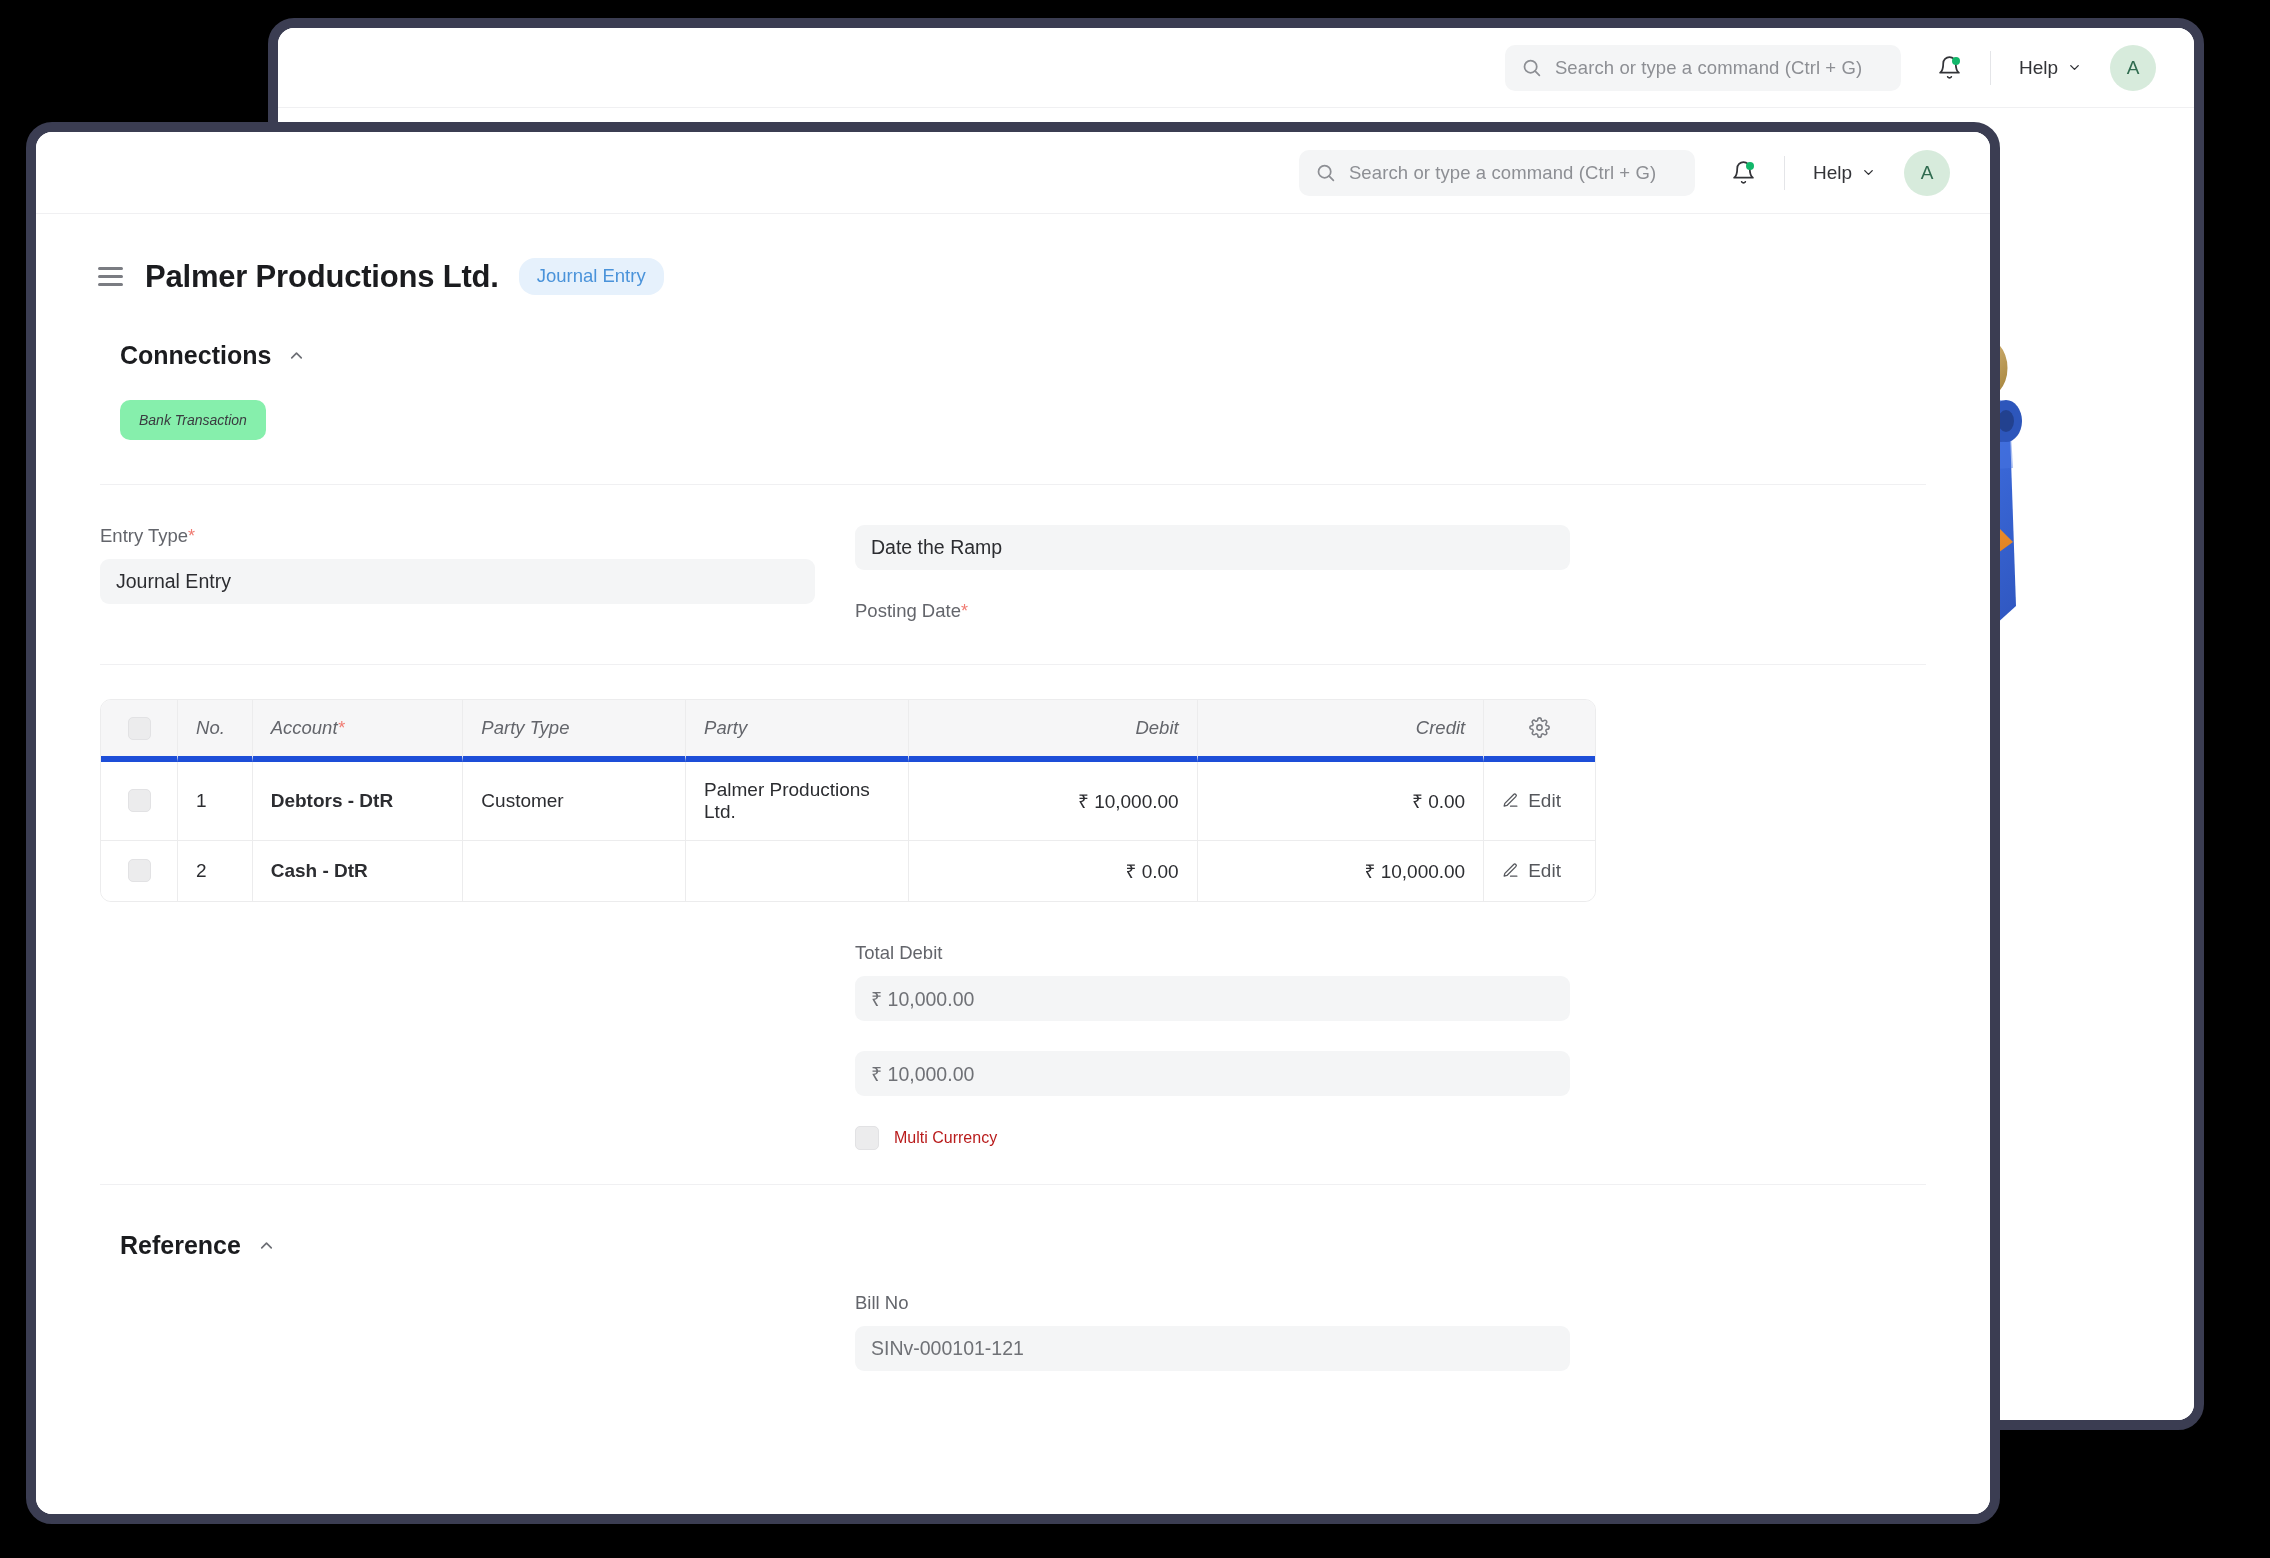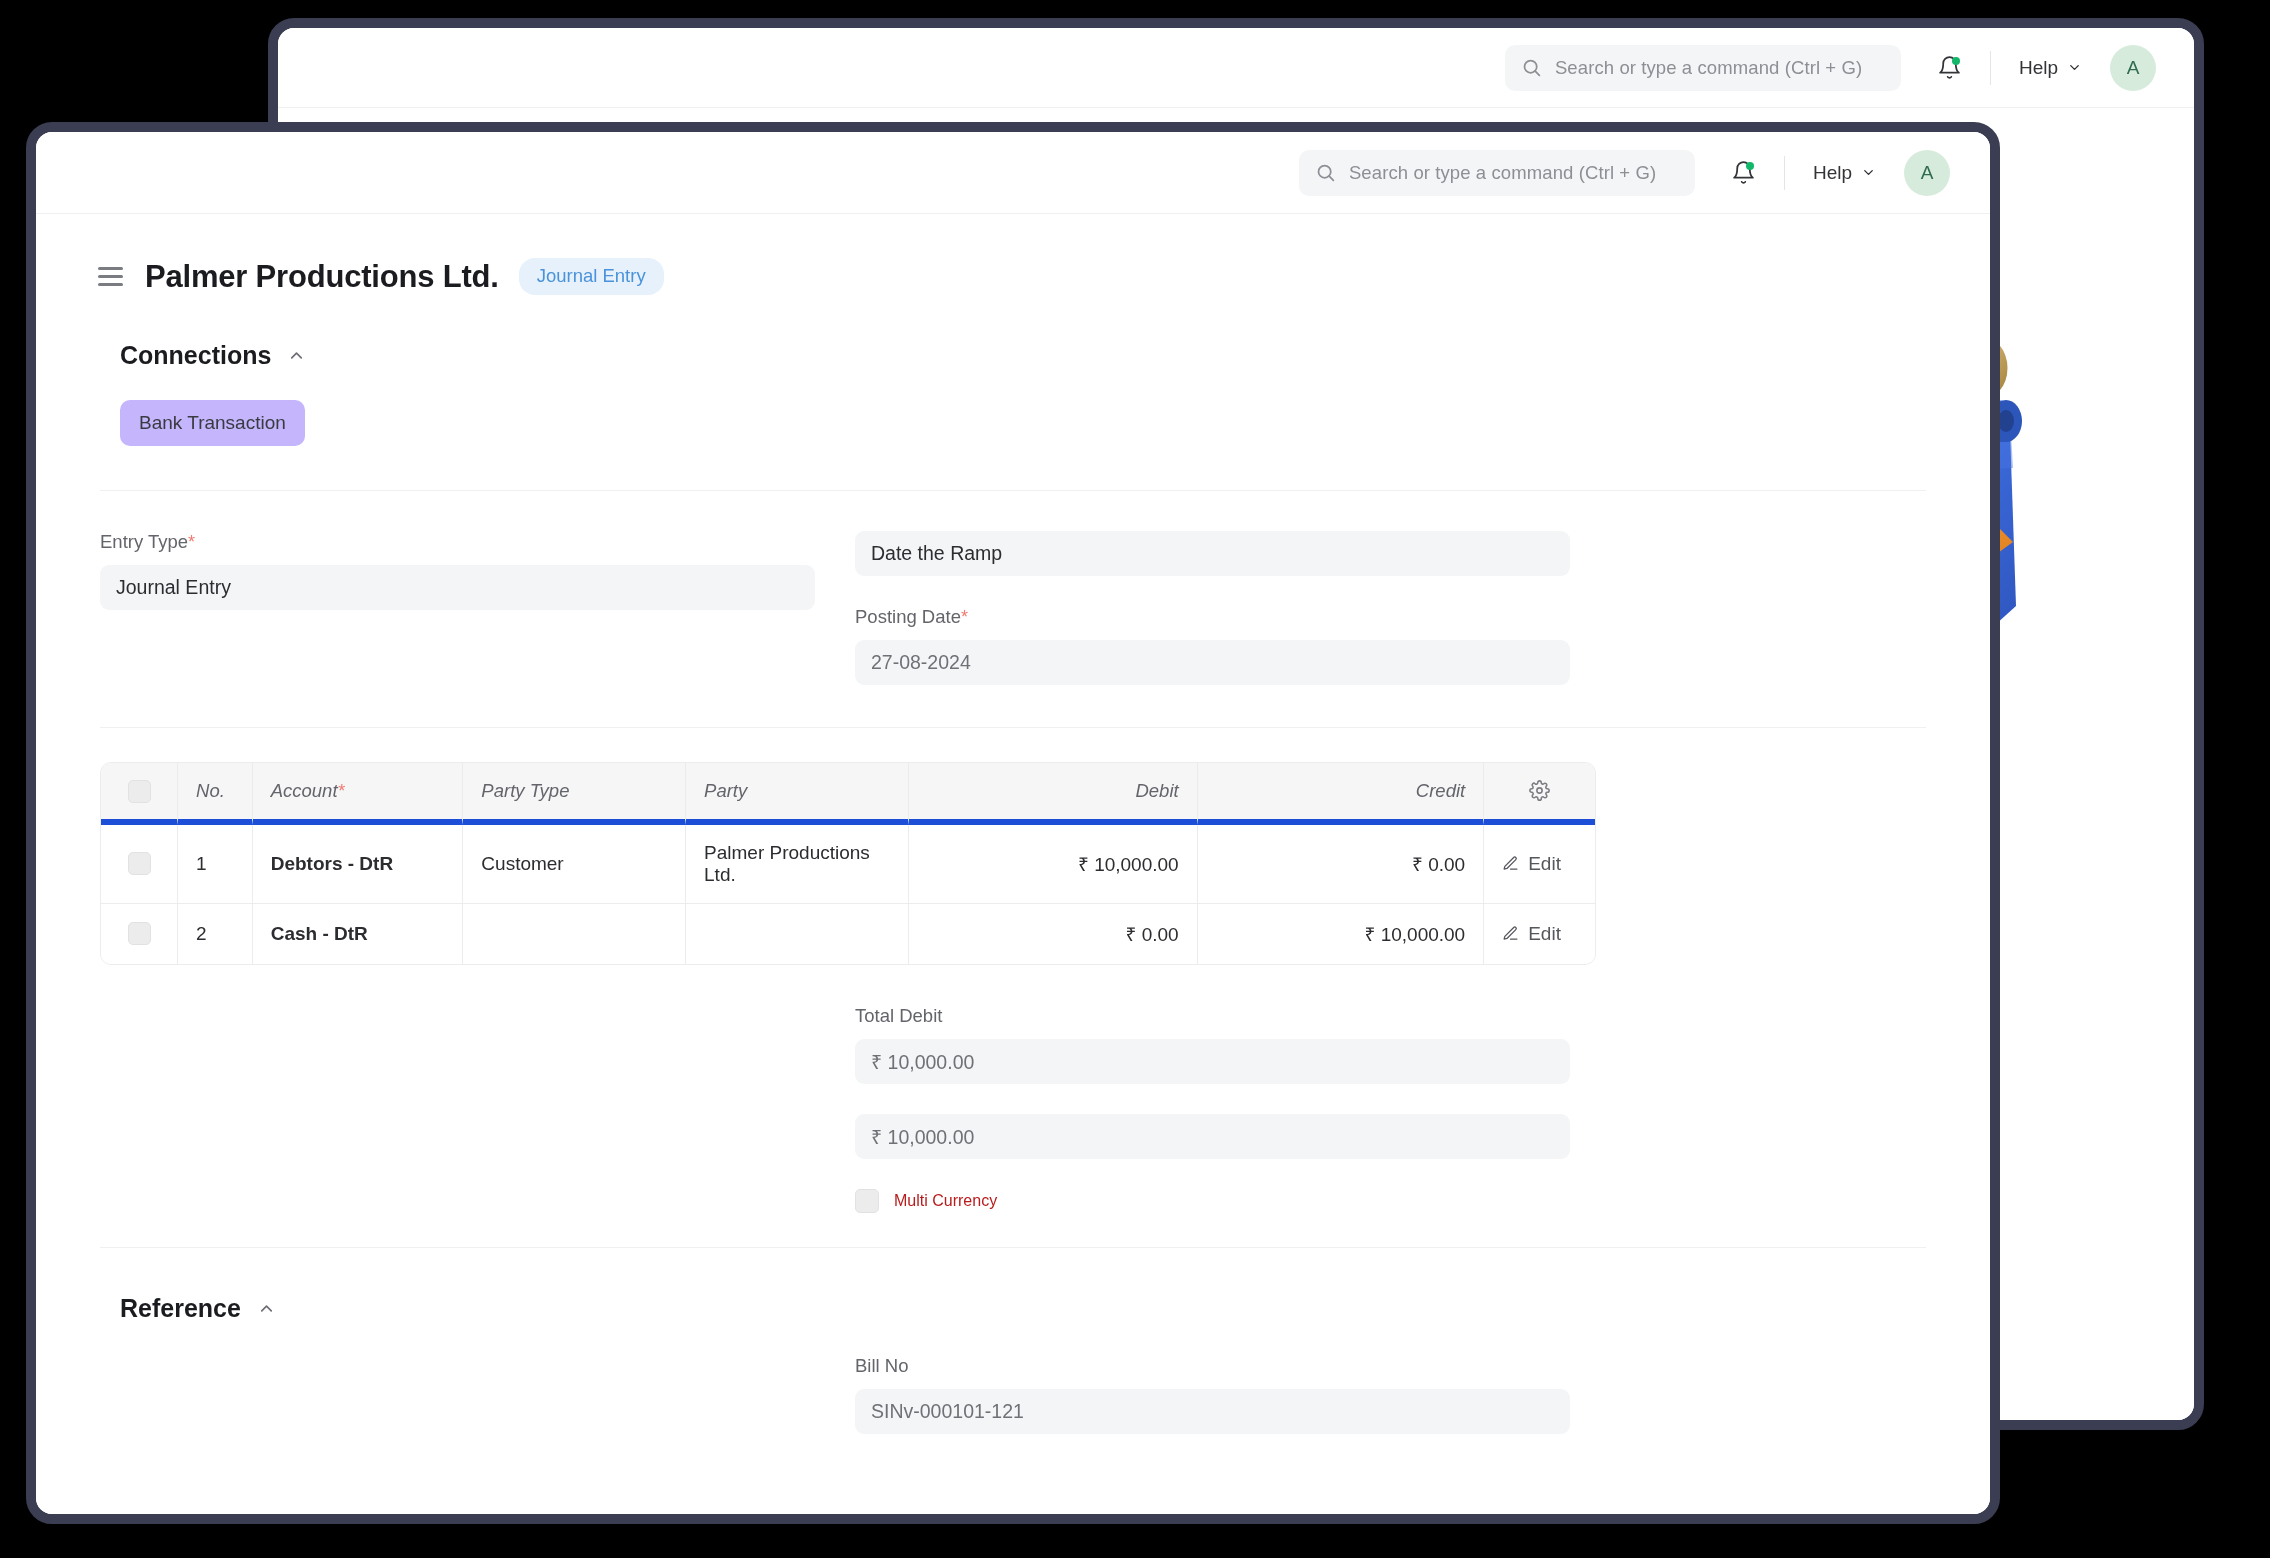--- a/index.html
+++ b/index.html
@@ -167,26 +167,27 @@
   .section-title {
     font-size: 25px;
     font-weight: bold;
     color: #1b1c1f;
   }
   .chev { cursor: pointer; display:flex; align-items:center; }
 
   .pill-row { padding: 30px 0 0 84px; }
   .pill {
     display: inline-block;
-    background: #c4b5fd;
+    background: #86efac;
     color: #3a3b40;
-    font-size: 19px;
+    font-size: 14px;
     padding: 12px 19px;
     border-radius: 10px;
     cursor: pointer;
+    font-style: italic;
   }
 
   .hr {
     height: 1px;
     background: #f0f0f2;
     margin: 44px 64px 0 64px;
   }
 
   
   .form-grid {
@@ -469,21 +470,20 @@
         </div>
 
         <div class="col">
           <div class="field">
             <div class="field-input">Date the Ramp</div>
           </div>
           <div class="field">
             <div class="field-label">
               <span>Posting Date</span><span class="req">*</span>
             </div>
-            <div class="field-input muted">27-08-2024</div>
           </div>
         </div>
       </div>
 
       <div class="hr" style="margin-top:12px"></div>
 
       <div class="table-wrap">
 
         <table class="grid">
           <colgroup>

